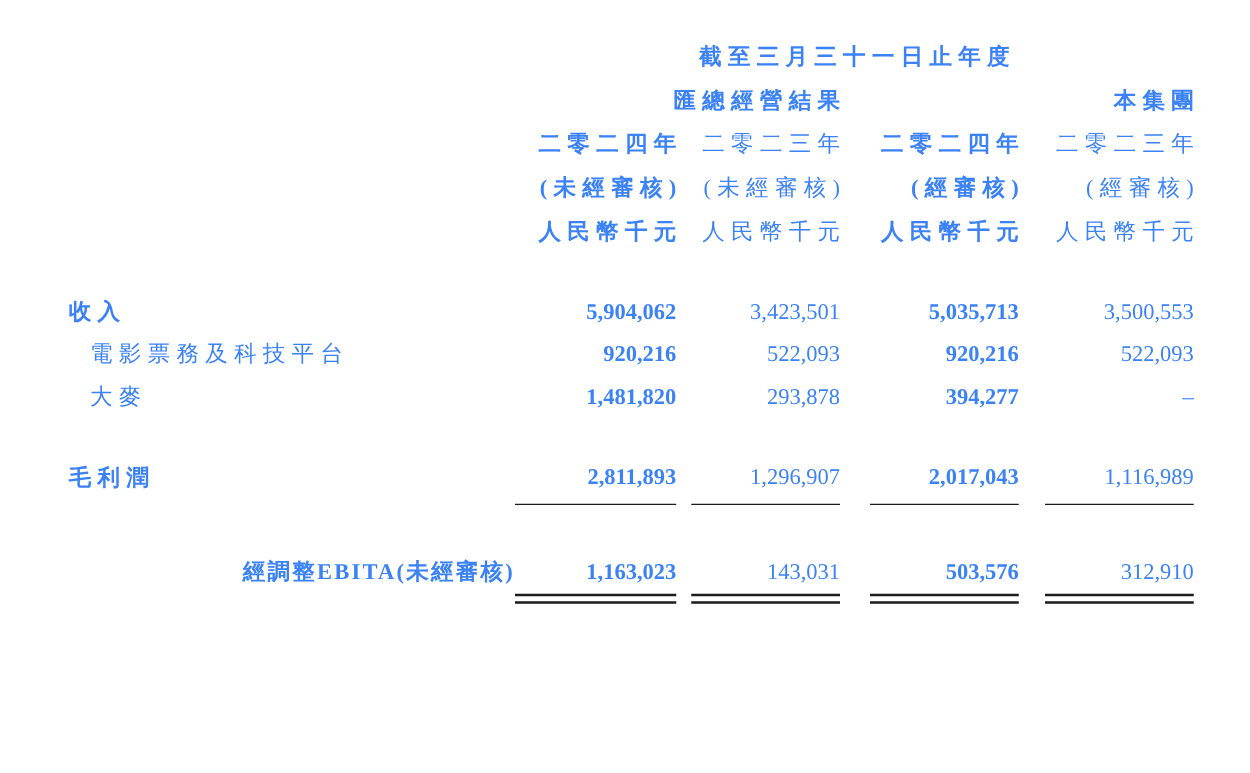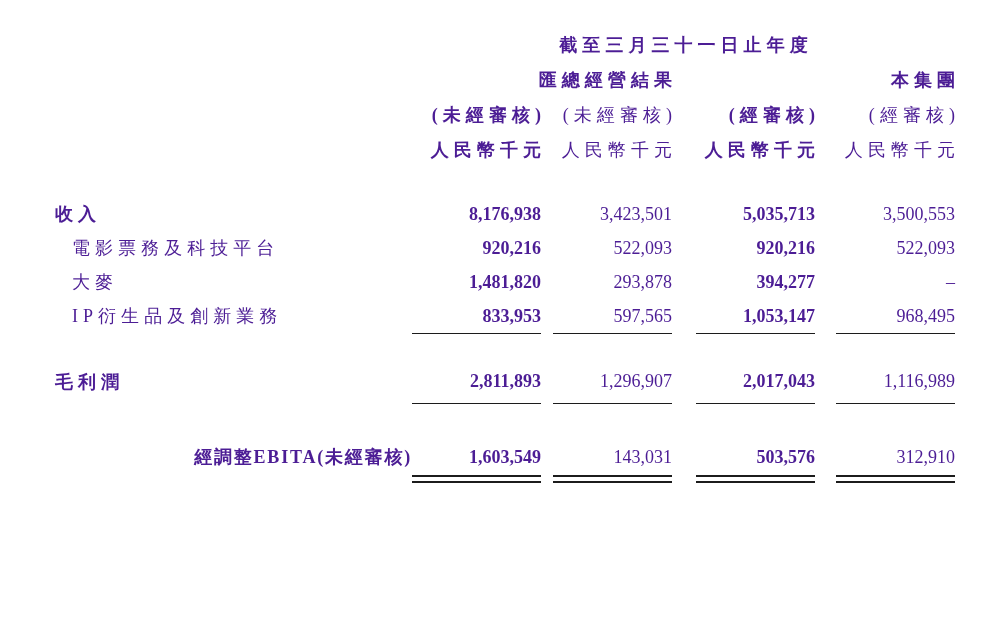--- a/index.html
+++ b/index.html
@@ -6,21 +6,21 @@
     margin: 0;
     padding: 0;
     background: #ffffff;
     width: 1000px;
     height: 618px;
     overflow: hidden;
   }
   .sheet {
     box-sizing: border-box;
     padding: 28px 0 0 55px;
-    color: #4c1d95;
+    color: #3b82f6;
     font-family: "Liberation Serif", "DejaVu Serif", serif;
     font-size: 18px;
   }
   table.fin {
     border-collapse: collapse;
     table-layout: fixed;
     width: 900px;
   }
   col.c-label { width: 357px; }
   col.c-num1  { width: 129px; }
@@ -94,20 +94,30 @@
       <td></td>
       <td colspan="3">
         <span class="cjk ct b">匯總經營結果</span>
       </td>
       <td></td>
       <td colspan="3">
         <span class="cjk ct b">本集團</span>
       </td>
     </tr>
 
+    <tr class="r-colhead">
+      <td></td>
+      <td class="num b"><span class="cjk rt">二零二四年</span></td>
+      <td></td>
+      <td class="num"><span class="cjk rt">二零二三年</span></td>
+      <td></td>
+      <td class="num b"><span class="cjk rt">二零二四年</span></td>
+      <td></td>
+      <td class="num"><span class="cjk rt">二零二三年</span></td>
+    </tr>
 
     <tr class="r-colhead">
       <td></td>
       <td class="num b"><span class="cjk rt">(未經審核)</span></td>
       <td></td>
       <td class="num"><span class="cjk rt">(未經審核)</span></td>
       <td></td>
       <td class="num b"><span class="cjk rt">(經審核)</span></td>
       <td></td>
       <td class="num"><span class="cjk rt">(經審核)</span></td>
@@ -123,21 +133,21 @@
       <td></td>
       <td class="num"><span class="cjk rt">人民幣千元</span></td>
     </tr>
 
     <tr class="r-spacer-a">
           <td colspan="8"></td>
         </tr>
 
     <tr class="r-data">
       <td class="label b cjk">收入</td>
-      <td class="num b">8,176,938</td>
+      <td class="num b">5,904,062</td>
       <td></td>
       <td class="num">3,423,501</td>
       <td></td>
       <td class="num b">5,035,713</td>
       <td></td>
       <td class="num">3,500,553</td>
     </tr>
 
 
     <tr class="r-data">
@@ -156,30 +166,20 @@
       <td class="num b">1,481,820</td>
       <td></td>
       <td class="num">293,878</td>
       <td></td>
       <td class="num b">394,277</td>
       <td></td>
       <td class="num">–</td>
     </tr>
 
 
-    <tr class="r-data">
-      <td class="label indent cjk">IP衍生品及創新業務</td>
-      <td class="num b u">833,953</td>
-      <td></td>
-      <td class="num u">597,565</td>
-      <td></td>
-      <td class="num b u">1,053,147</td>
-      <td></td>
-      <td class="num u">968,495</td>
-    </tr>
 
     <tr class="r-gap1">
           <td colspan="8"></td>
         </tr>
 
     <tr class="r-gross">
       <td class="label b cjk">毛利潤</td>
       <td class="num b u">2,811,893</td>
       <td></td>
       <td class="num u">1,296,907</td>
@@ -188,21 +188,21 @@
       <td></td>
       <td class="num u">1,116,989</td>
     </tr>
 
     <tr class="r-gap2">
           <td colspan="8"></td>
         </tr>
 
     <tr class="r-ebita">
       <td class="label b cjk-tight">經調整EBITA(未經審核)</td>
-      <td class="num b">1,603,549</td>
+      <td class="num b">1,163,023</td>
       <td></td>
       <td class="num">143,031</td>
       <td></td>
       <td class="num b">503,576</td>
       <td></td>
       <td class="num">312,910</td>
     </tr>
 
     <tr class="r-dblrule">
       <td></td>

